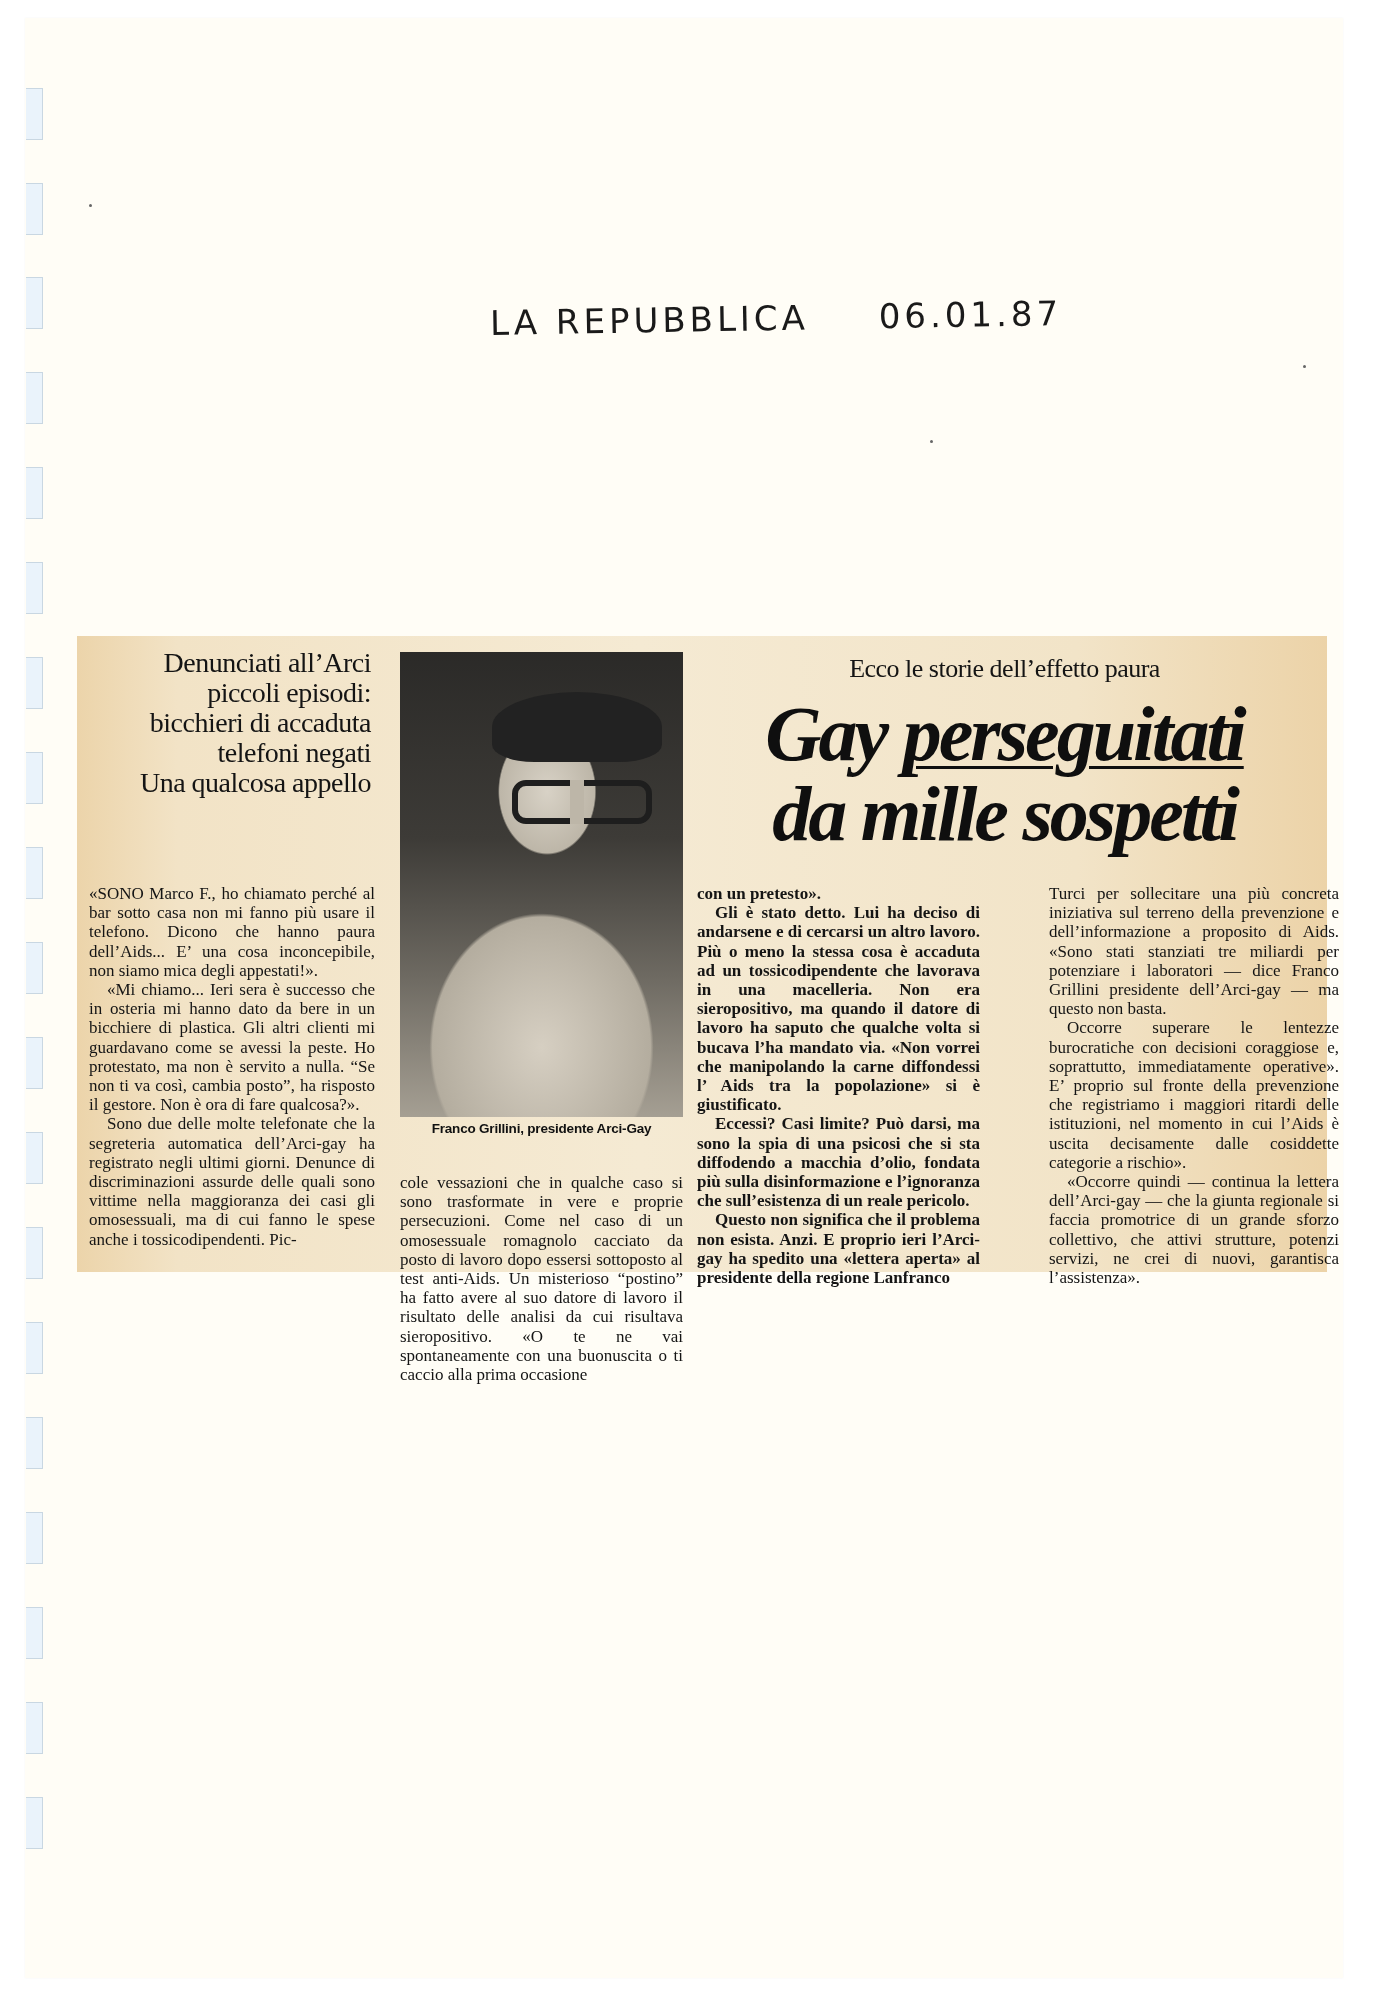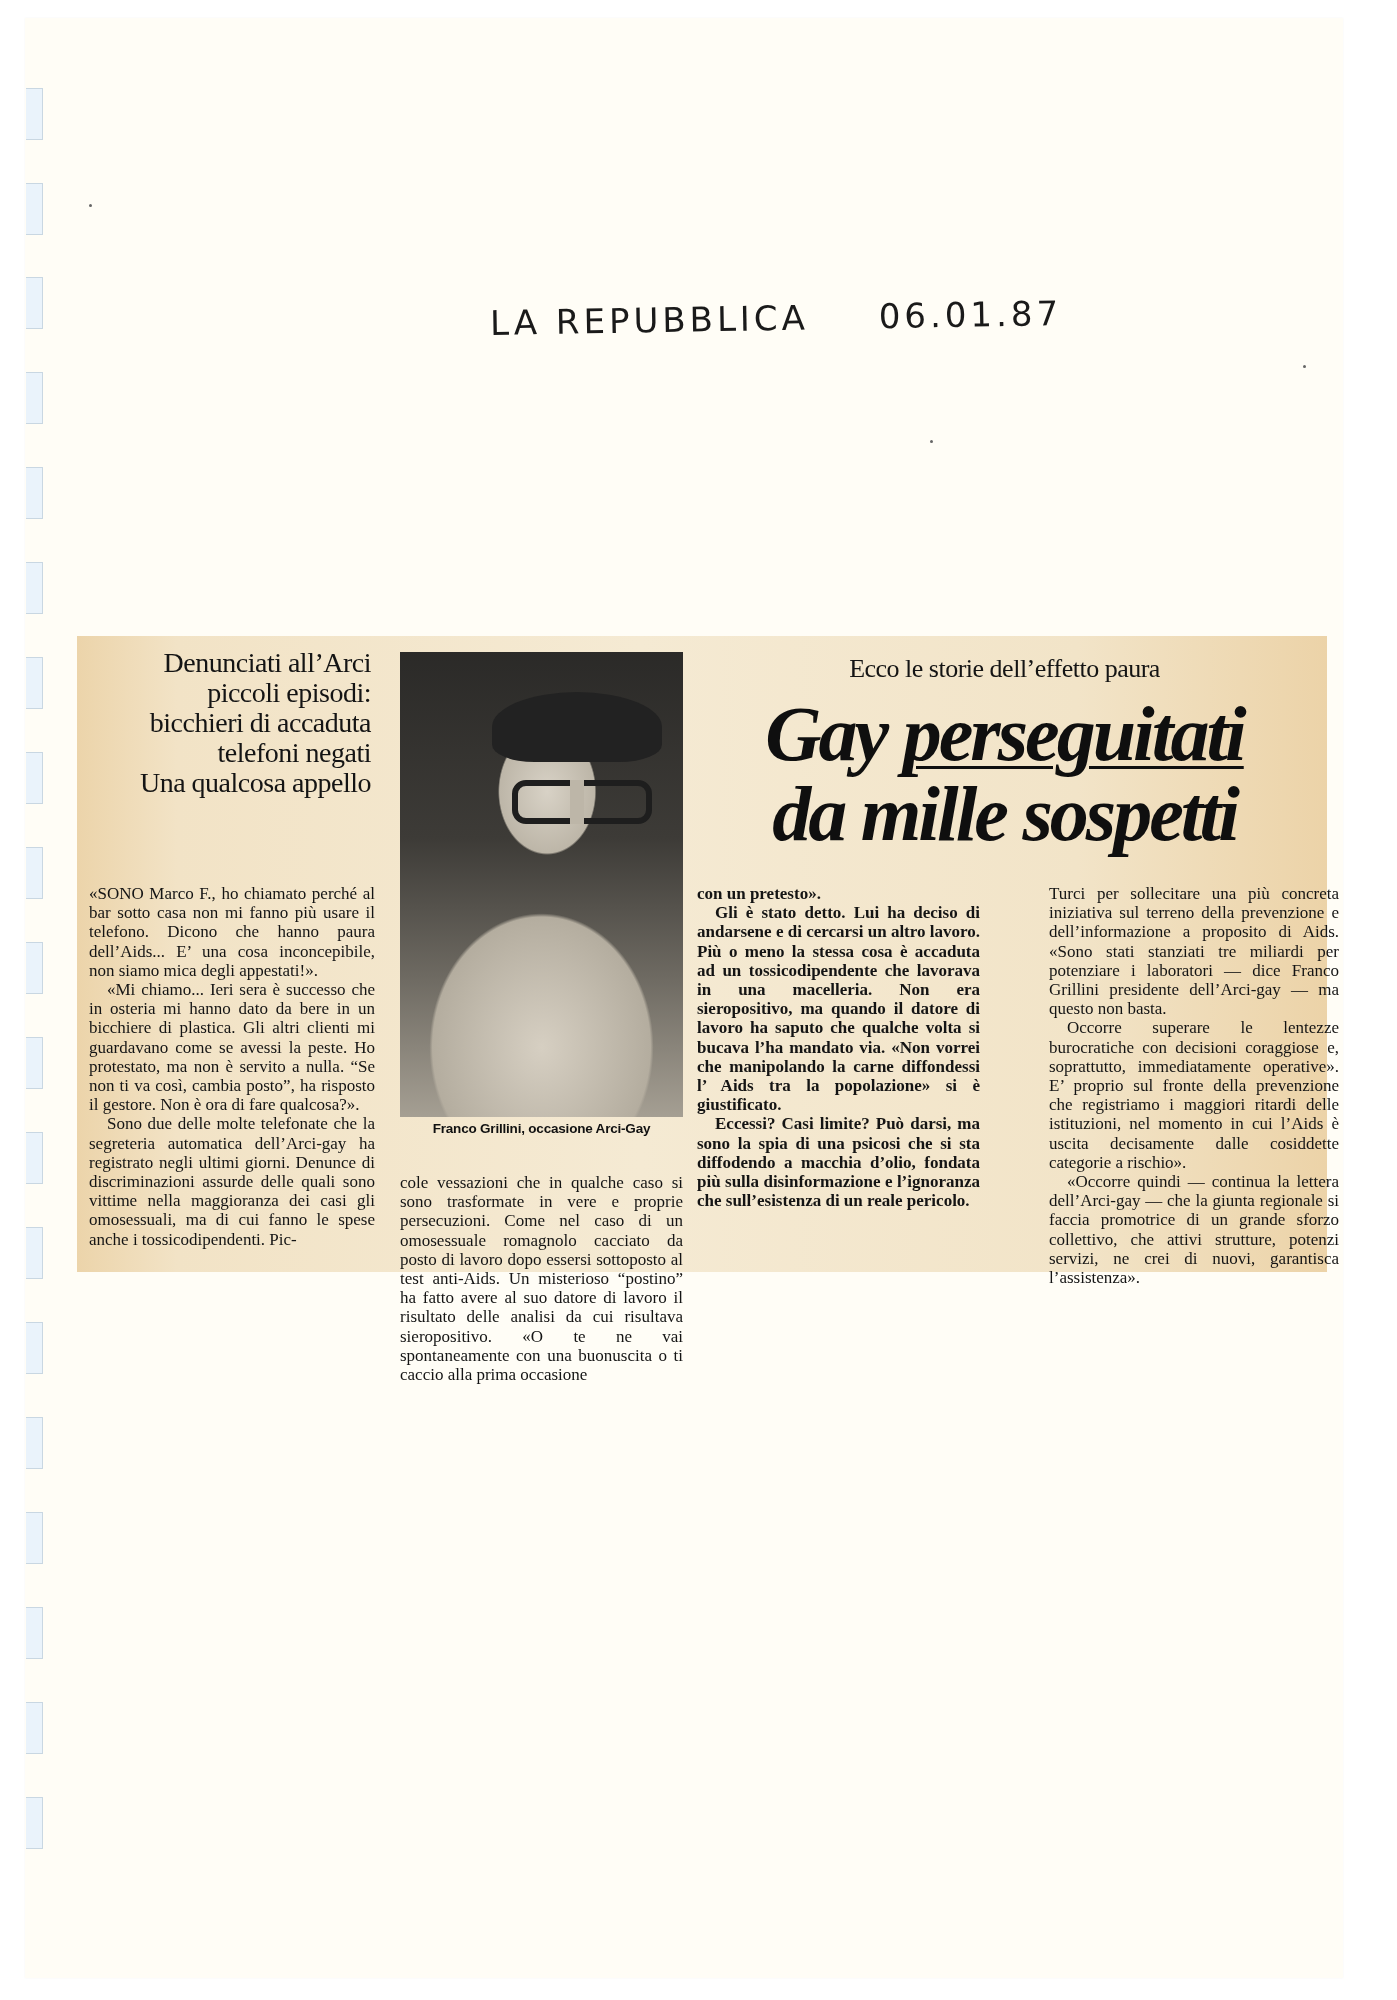--- a/index.html
+++ b/index.html
@@ -120,21 +120,21 @@
     <div>piccoli episodi:</div>
     <div>bicchieri di accaduta</div>
     <div>telefoni negati</div>
     <div>Una qualcosa appello</div>
   </div>
 
   <div class="photo">
     <div class="hair"></div>
     <div class="glasses"></div>
   </div>
-  <div class="caption">Franco Grillini, occasione Arci-Gay</div>
+  <div class="caption">Franco Grillini, presidente Arci-Gay</div>
 
   <div class="kicker">Ecco le storie dell’effetto paura</div>
   <div class="headline">
     <div><span>Gay </span><span class="ul">perseguitati</span></div>
     <div>da mille sospetti</div>
   </div>
 
   <div class="col c1">
     <p class="noindent">«SONO Marco F., ho chiamato perché al bar sotto casa non mi fanno più usare il telefono. Dicono che hanno paura dell’Aids... E’ una cosa inconcepibile, non siamo mica degli appestati!».</p>
     <p>«Mi chiamo... Ieri sera è successo che in osteria mi hanno dato da bere in un bicchiere di plastica. Gli altri clienti mi guardavano come se avessi la peste. Ho protestato, ma non è servito a nulla. “Se non ti va così, cambia posto”, ha risposto il gestore. Non è ora di fare qualcosa?».</p>
@@ -142,20 +142,21 @@
   </div>
 
   <div class="col c2">
     <p class="noindent">cole vessazioni che in qualche caso si sono trasformate in vere e proprie persecuzioni. Come nel caso di un omosessuale romagnolo cacciato da posto di lavoro dopo essersi sottoposto al test anti-Aids. Un misterioso “postino” ha fatto avere al suo datore di lavoro il risultato delle analisi da cui risultava sieropositivo. «O te ne vai spontaneamente con una buonuscita o ti caccio alla prima occasione</p>
   </div>
 
   <div class="col c3">
     <p class="noindent">con un pretesto».</p>
     <p>Gli è stato detto. Lui ha deciso di andarsene e di cercarsi un altro lavoro. Più o meno la stessa cosa è accaduta ad un tossicodipendente che lavorava in una macelleria. Non era sieropositivo, ma quando il datore di lavoro ha saputo che qualche volta si bucava l’ha mandato via. «Non vorrei che manipolando la carne diffondessi l’ Aids tra la popolazione» si è giustificato.</p>
     <p>Eccessi? Casi limite? Può darsi, ma sono la spia di una psicosi che si sta diffodendo a macchia d’olio, fondata più sulla disinformazione e l’ignoranza che sull’esistenza di un reale pericolo.</p>
+    <p>Questo non significa che il problema non esista. Anzi. E proprio ieri l’Arci-gay ha spedito una «lettera aperta» al presidente della regione Lanfranco</p>
   </div>
 
   <div class="col c4">
     <p class="noindent">Turci per sollecitare una più concreta iniziativa sul terreno della prevenzione e dell’informazione a proposito di Aids. «Sono stati stanziati tre miliardi per potenziare i laboratori — dice Franco Grillini presidente dell’Arci-gay — ma questo non basta.</p>
     <p>Occorre superare le lentezze burocratiche con decisioni coraggiose e, soprattutto, immediatamente operative». E’ proprio sul fronte della prevenzione che registriamo i maggiori ritardi delle istituzioni, nel momento in cui l’Aids è uscita decisamente dalle cosiddette categorie a rischio».</p>
     <p>«Occorre quindi — continua la lettera dell’Arci-gay — che la giunta regionale si faccia promotrice di un grande sforzo collettivo, che attivi strutture, potenzi servizi, ne crei di nuovi, garantisca l’assistenza».</p>
   </div>
 </div>
 
 </body></html>

